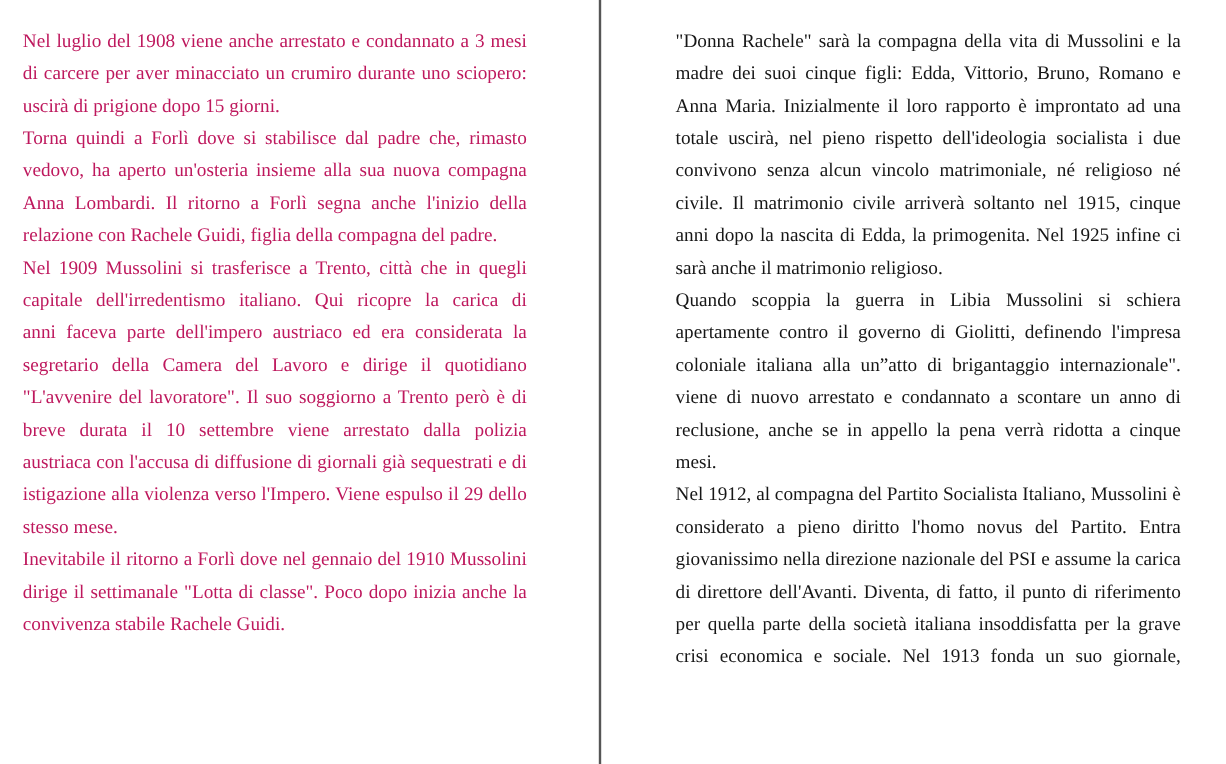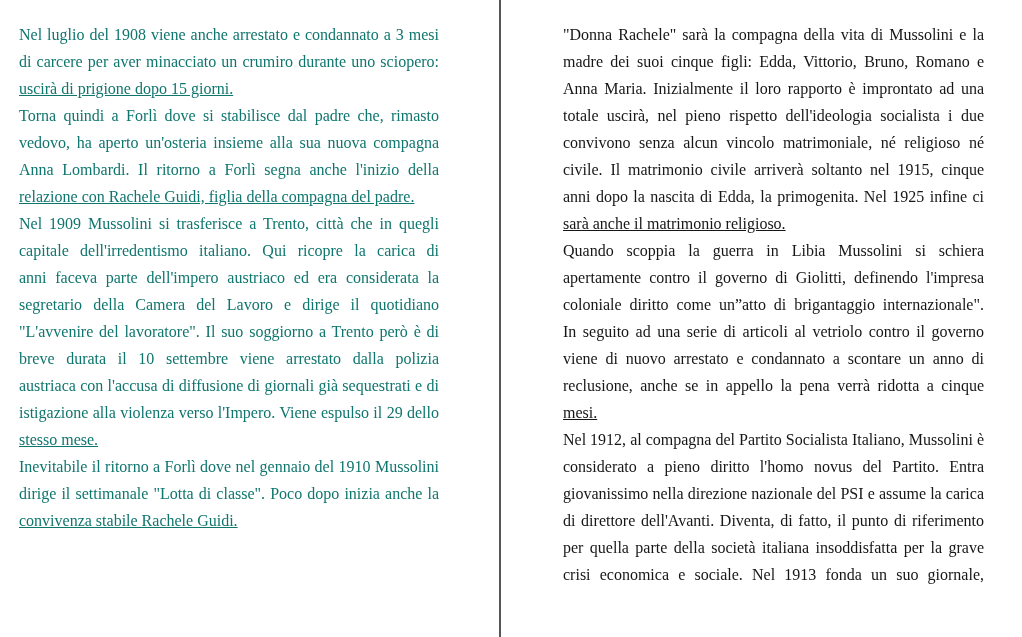--- a/index.html
+++ b/index.html
@@ -27,35 +27,34 @@
   }
   .page.left  { left: 19px;  width: 420px; }
   .page.right { left: 563px; width: 421px; }
   .line {
     text-align: justify;
     text-align-last: justify;
     white-space: normal;
   }
   .line.para-end {
     text-align-last: left;
-    text-decoration: underline;
   }
   .divider {
     position: absolute;
     top: 0;
     left: 499px;
     width: 2px;
     height: 637px;
   }
 </style>
 </head>
 <body style="background: rgb(255, 255, 255);">
 
 <div class="spread">
-  <div class="page left" style="color: #0f766e;">
+  <div class="page left" style="color: #be185d;">
       <div class="line">Nel luglio del 1908 viene anche arrestato e condannato a 3 mesi</div>
       <div class="line">di carcere per aver minacciato un crumiro durante uno sciopero:</div>
       <div class="line para-end">uscirà di prigione dopo 15 giorni.</div>
       <div class="line">Torna quindi a Forlì dove si stabilisce dal padre che, rimasto</div>
       <div class="line">vedovo, ha aperto un'osteria insieme alla sua nuova compagna</div>
       <div class="line">Anna Lombardi. Il ritorno a Forlì segna anche l'inizio della</div>
       <div class="line para-end">relazione con Rachele Guidi, figlia della compagna del padre.</div>
       <div class="line">Nel 1909 Mussolini si trasferisce a Trento, città che in quegli</div>
       <div class="line">capitale dell'irredentismo italiano. Qui ricopre la carica di</div>
       <div class="line">anni faceva parte dell'impero austriaco ed era considerata la</div>
@@ -76,22 +75,21 @@
       <div class="line">"Donna Rachele" sarà la compagna della vita di Mussolini e la</div>
       <div class="line">madre dei suoi cinque figli: Edda, Vittorio, Bruno, Romano e</div>
       <div class="line">Anna Maria. Inizialmente il loro rapporto è improntato ad una</div>
       <div class="line">totale uscirà, nel pieno rispetto dell'ideologia socialista i due</div>
       <div class="line">convivono senza alcun vincolo matrimoniale, né religioso né</div>
       <div class="line">civile. Il matrimonio civile arriverà soltanto nel 1915, cinque</div>
       <div class="line">anni dopo la nascita di Edda, la primogenita. Nel 1925 infine ci</div>
       <div class="line para-end">sarà anche il matrimonio religioso.</div>
       <div class="line">Quando scoppia la guerra in Libia Mussolini si schiera</div>
       <div class="line">apertamente contro il governo di Giolitti, definendo l'impresa</div>
-      <div class="line">coloniale diritto come un”atto di brigantaggio internazionale".</div>
-      <div class="line">In seguito ad una serie di articoli al vetriolo contro il governo</div>
+      <div class="line">coloniale italiana alla un”atto di brigantaggio internazionale".</div>
       <div class="line">viene di nuovo arrestato e condannato a scontare un anno di</div>
       <div class="line">reclusione, anche se in appello la pena verrà ridotta a cinque</div>
       <div class="line para-end">mesi.</div>
       <div class="line">Nel 1912, al compagna del Partito Socialista Italiano, Mussolini è</div>
       <div class="line">considerato a pieno diritto l'homo novus del Partito. Entra</div>
       <div class="line">giovanissimo nella direzione nazionale del PSI e assume la carica</div>
       <div class="line">di direttore dell'Avanti. Diventa, di fatto, il punto di riferimento</div>
       <div class="line">per quella parte della società italiana insoddisfatta per la grave</div>
       <div class="line">crisi economica e sociale. Nel 1913 fonda un suo giornale,</div>
     </div>

